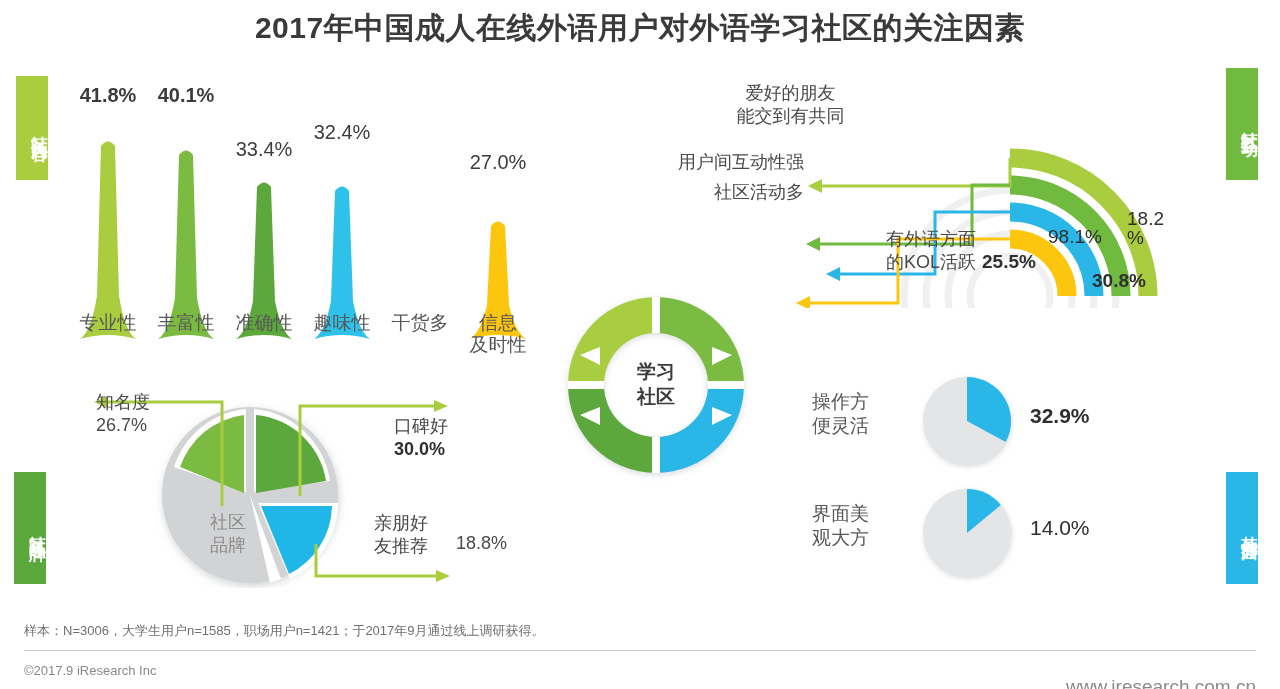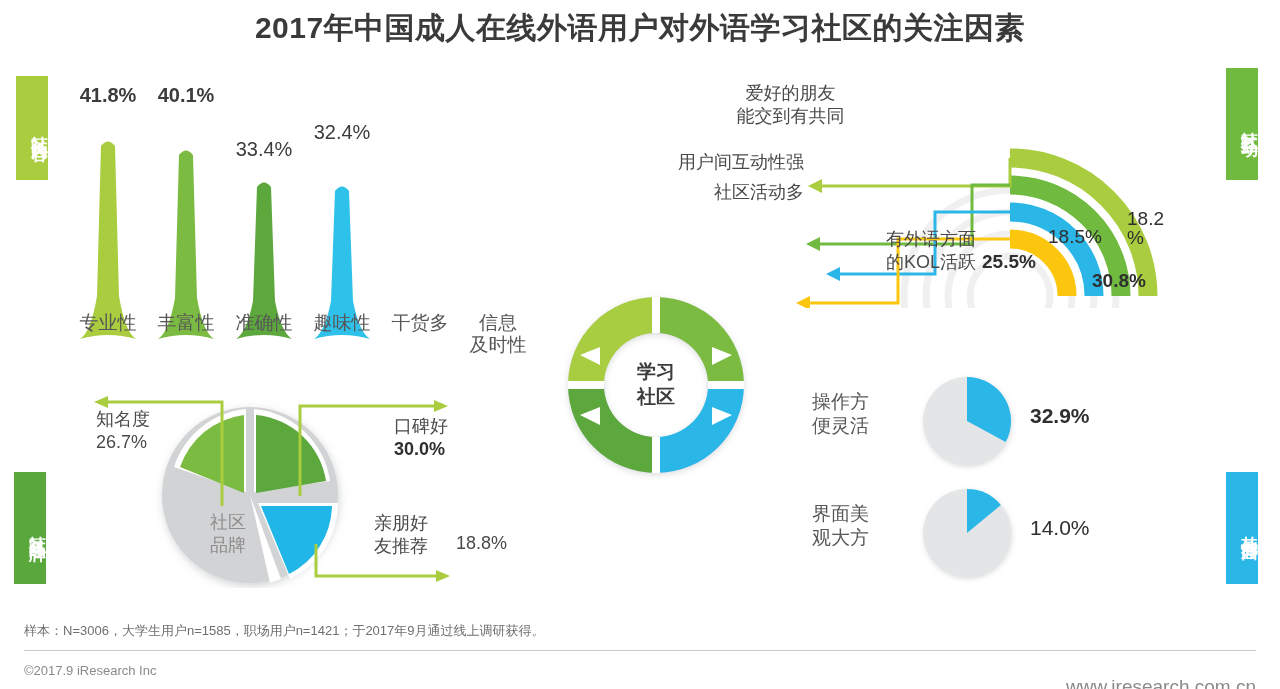--- a/index.html
+++ b/index.html
@@ -150,20 +150,28 @@
     <div class="bar-col" style="left:234px;">
       <div class="bar-val" style="top:37px;">32.4%</div>
       <div class="bar-shape">
         <svg width="58" height="163" viewBox="0 0 58 163">
           <path d="M22 10 Q29 1 36 10 L40 120 Q46 151 57 158 Q43 154 29 154 Q15 154 1 158 Q12 151 18 120 Z" fill="#2ec1e9"></path>
         </svg>
       </div>
     </div>
 
 
+    <div class="bar-col" style="left:390px;">
+      <div class="bar-val" style="top:67px;">27.0%</div>
+      <div class="bar-shape">
+        <svg width="58" height="128" viewBox="0 0 58 128">
+          <path d="M22 10 Q29 1 36 10 L40 89 Q46 116 57 123 Q43 119 29 119 Q15 119 1 123 Q12 116 18 89 Z" fill="#fcc60f"></path>
+        </svg>
+      </div>
+    </div>
   </div>
 
   <div id="barlabels">
     <div class="bar-label" style="left:-3px;  top:0;">专业性</div>
     <div class="bar-label" style="left:75px;  top:0;">丰富性</div>
     <div class="bar-label" style="left:153px; top:0;">准确性</div>
     <div class="bar-label" style="left:231px; top:0;">趣味性</div>
     <div class="bar-label" style="left:309px; top:0;">干货多</div>
     <div class="bar-label" style="left:387px; top:0;">
       <div>信息</div>
@@ -248,21 +256,21 @@
       <div>有外语方面</div>
       <div>的KOL活跃</div>
     </div>
 
     
     <div class="arc-val two" style="left:447px; top:131px;">
       <div>18.2</div>
       <div>%</div>
     </div>
     <div class="arc-val bold" style="left:412px; top:192px;">30.8%</div>
-    <div class="arc-val" style="left:368px; top:148px;">18.5%</div>
+    <div class="arc-val" style="left:368px; top:148px;">98.1%</div>
     <div class="arc-val bold" style="left:302px; top:173px;">25.5%</div>
   </div>
 
   <div id="pie">
     <svg width="230" height="195" viewBox="0 0 230 195">
       <defs>
         <filter id="pieSh" x="-25%" y="-25%" width="160%" height="160%">
           <feDropShadow dx="1" dy="3" stdDeviation="4" flood-color="#a9adb0" flood-opacity="0.55"></feDropShadow>
         </filter>
       </defs>
@@ -295,21 +303,21 @@
     <polyline points="144,120 144,16 30,16" fill="none" stroke="#a9cd3f" stroke-width="3"></polyline>
     <path d="M30 10 L16 16 L30 22 Z" fill="#a9cd3f"></path>
 
     <polyline points="222,110 222,20 356,20" fill="none" stroke="#a9cd3f" stroke-width="3"></polyline>
     <path d="M356 14 L370 20 L356 26 Z" fill="#a9cd3f"></path>
 
     <polyline points="238,158 238,190 358,190" fill="none" stroke="#a9cd3f" stroke-width="3"></polyline>
     <path d="M358 184 L372 190 L358 196 Z" fill="#a9cd3f"></path>
   </svg>
 
-  <div class="pie-cb" style="left:96px; top:408px; width:105px;">
+  <div class="pie-cb" style="left:96px; top:391px; width:105px;">
     <div>知名度</div>
     <div>26.7%</div>
   </div>
 
   <div class="pie-cb" style="left:394px; top:415px; width:110px;">
     <div>口碑好</div>
     <div><b>30.0%</b></div>
   </div>
 
   <div class="pie-cb" style="left:374px; top:512px; width:76px;">

